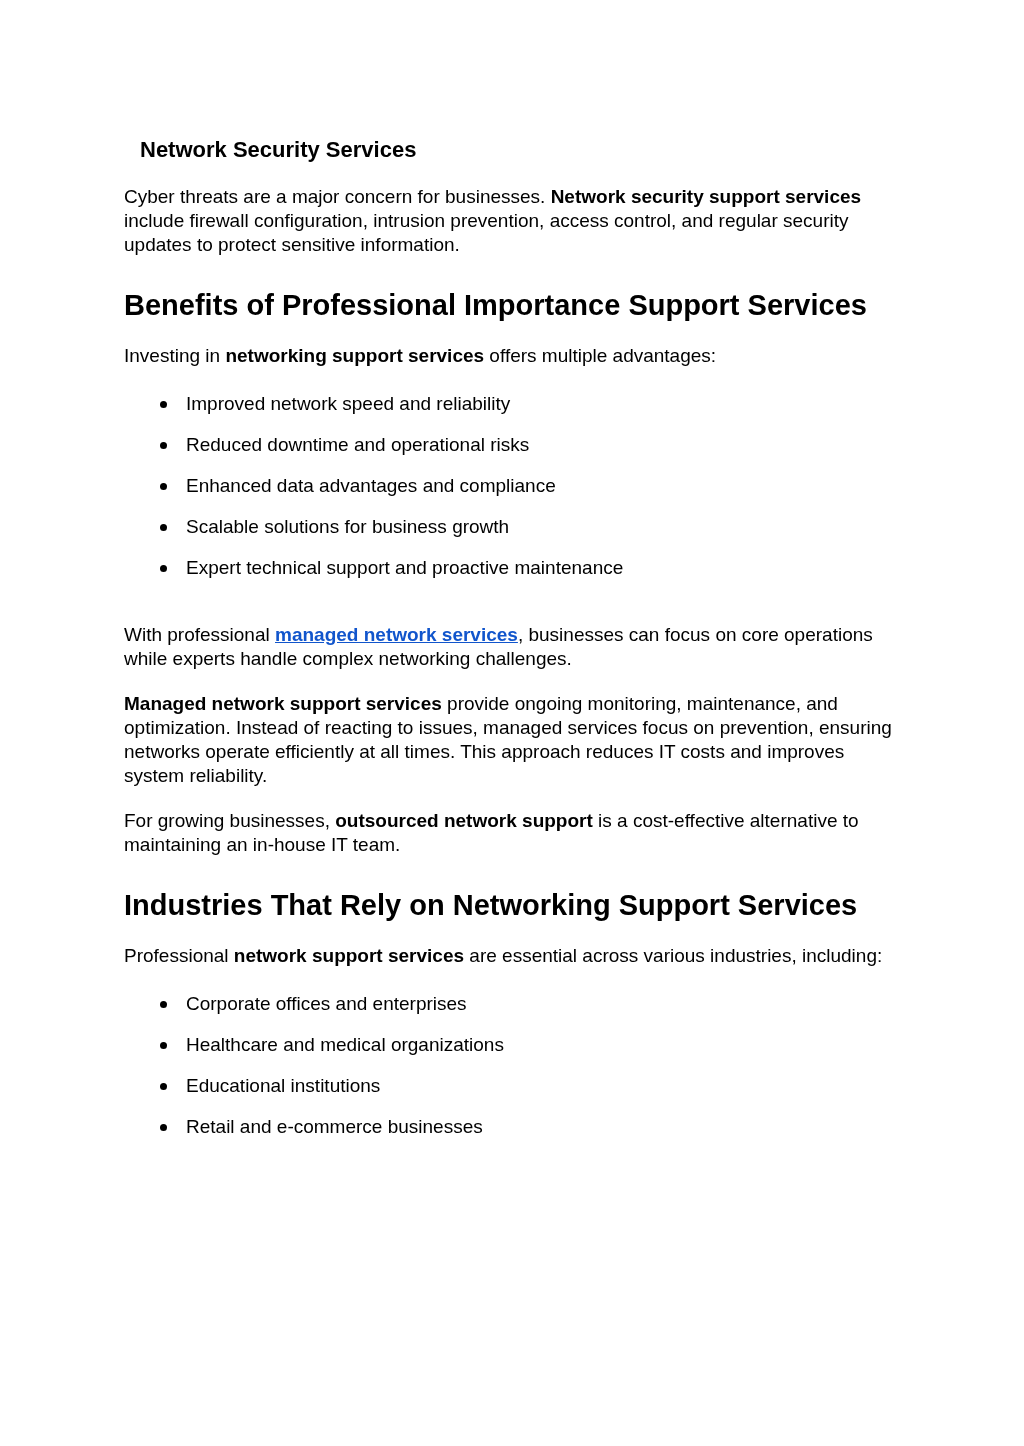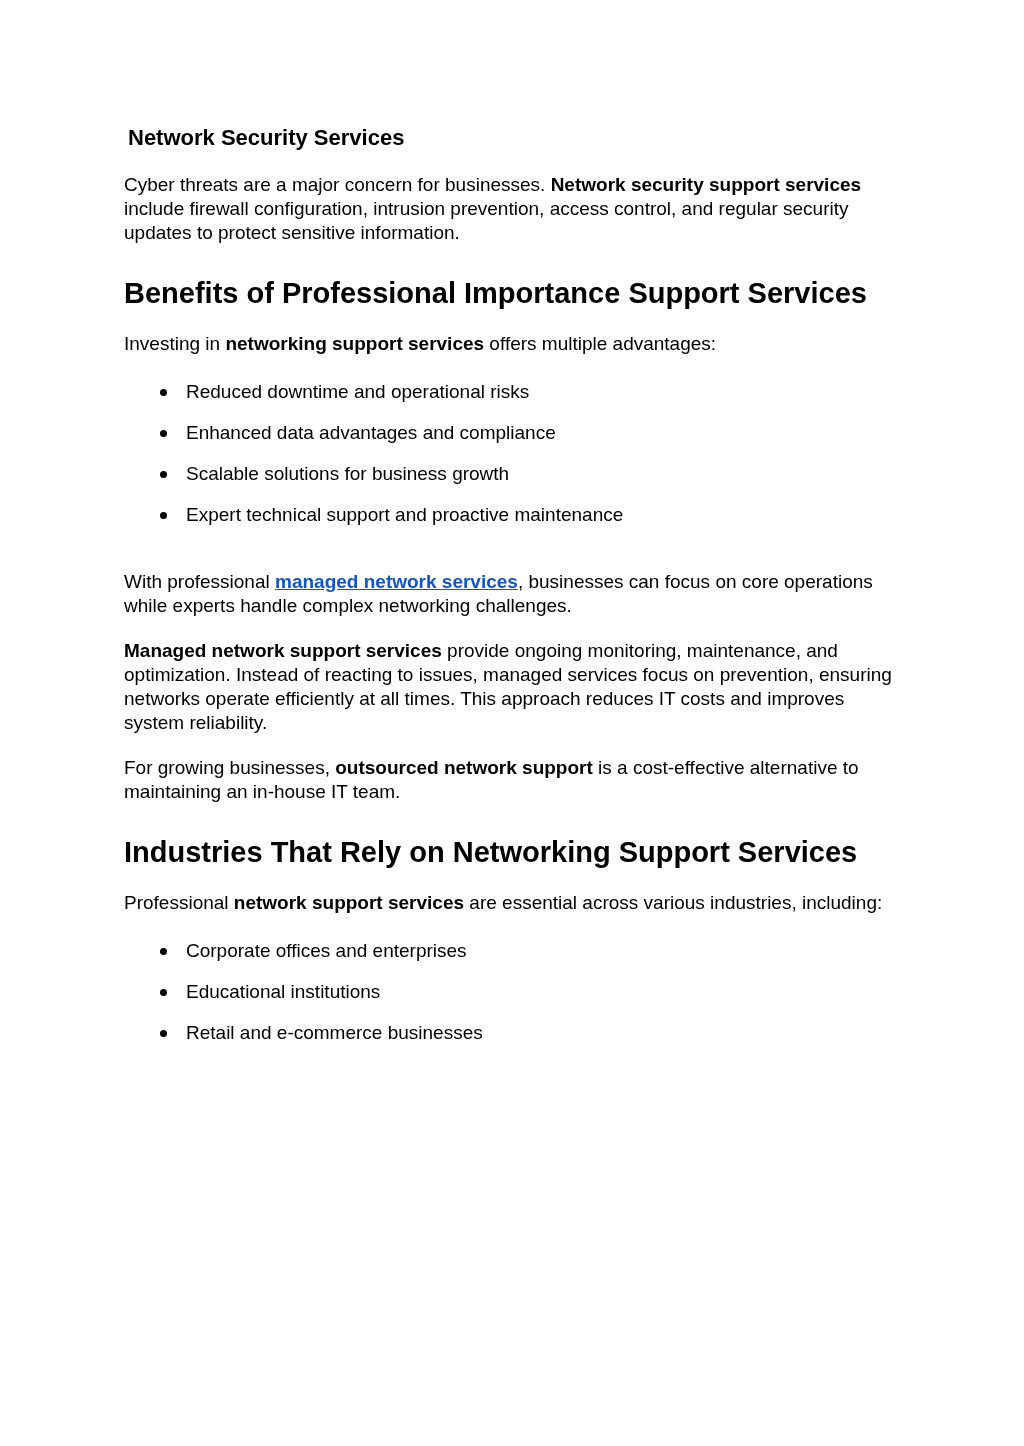--- a/index.html
+++ b/index.html
@@ -23,21 +23,21 @@
     font-family: "Liberation Sans", sans-serif;
     overflow: hidden;
   }
   .content {
     padding: 120px 124px 0 124px;
   }
   h2.subheading {
     font-size: 22px;
     line-height: 28px;
     font-weight: 700;
-    margin: 4px;
+    margin: 16px;
   }
   h1.doc-heading {
     font-size: 29px;
     line-height: 36px;
     font-weight: 700;
     margin: 30px 0 0 0;
   }
   p.body-para {
     font-size: 19px;
     line-height: 24px;
@@ -85,37 +85,39 @@
 
     <h2 class="subheading">Network Security Services</h2>
 
     <p class="body-para"><span>Cyber threats are a major concern for businesses. </span><span class="b">Network security support services</span><span> include firewall configuration, intrusion prevention, access control, and regular security updates to protect sensitive information.</span></p>
 
     <h1 class="doc-heading">Benefits of Professional Importance Support Services</h1>
 
     <p class="body-para"><span>Investing in </span><span class="b">networking support services</span><span> offers multiple advantages:</span></p>
 
     <ul class="doc-list">
+      <li>Improved network speed and reliability</li>
       <li>Reduced downtime and operational risks</li>
       <li>Enhanced data advantages and compliance</li>
       <li>Scalable solutions for business growth</li>
       <li>Expert technical support and proactive maintenance</li>
     </ul>
 
     <p class="body-para after-list"><span>With professional </span><a class="doc-link" href="#">managed network services</a><span>, businesses can focus on core operations while experts handle complex networking challenges.</span></p>
 
 
     <p class="body-para"><span class="b">Managed network support services</span><span> provide ongoing monitoring, maintenance, and optimization. Instead of reacting to issues, managed services focus on prevention, ensuring networks operate efficiently at all times. This approach reduces IT costs and improves system reliability.</span></p>
 
     <p class="body-para"><span>For growing businesses, </span><span class="b">outsourced network support</span><span> is a cost-effective alternative to maintaining an in-house IT team.</span></p>
 
     <h1 class="doc-heading">Industries That Rely on Networking Support Services</h1>
 
     <p class="body-para"><span>Professional </span><span class="b">network support services</span><span> are essential across various industries, including:</span></p>
 
     <ul class="doc-list">
       <li>Corporate offices and enterprises</li>
+      <li>Healthcare and medical organizations</li>
       <li>Educational institutions</li>
       <li>Retail and e-commerce businesses</li>
     </ul>
 
   </div>
 </div>
 
 </body></html>

